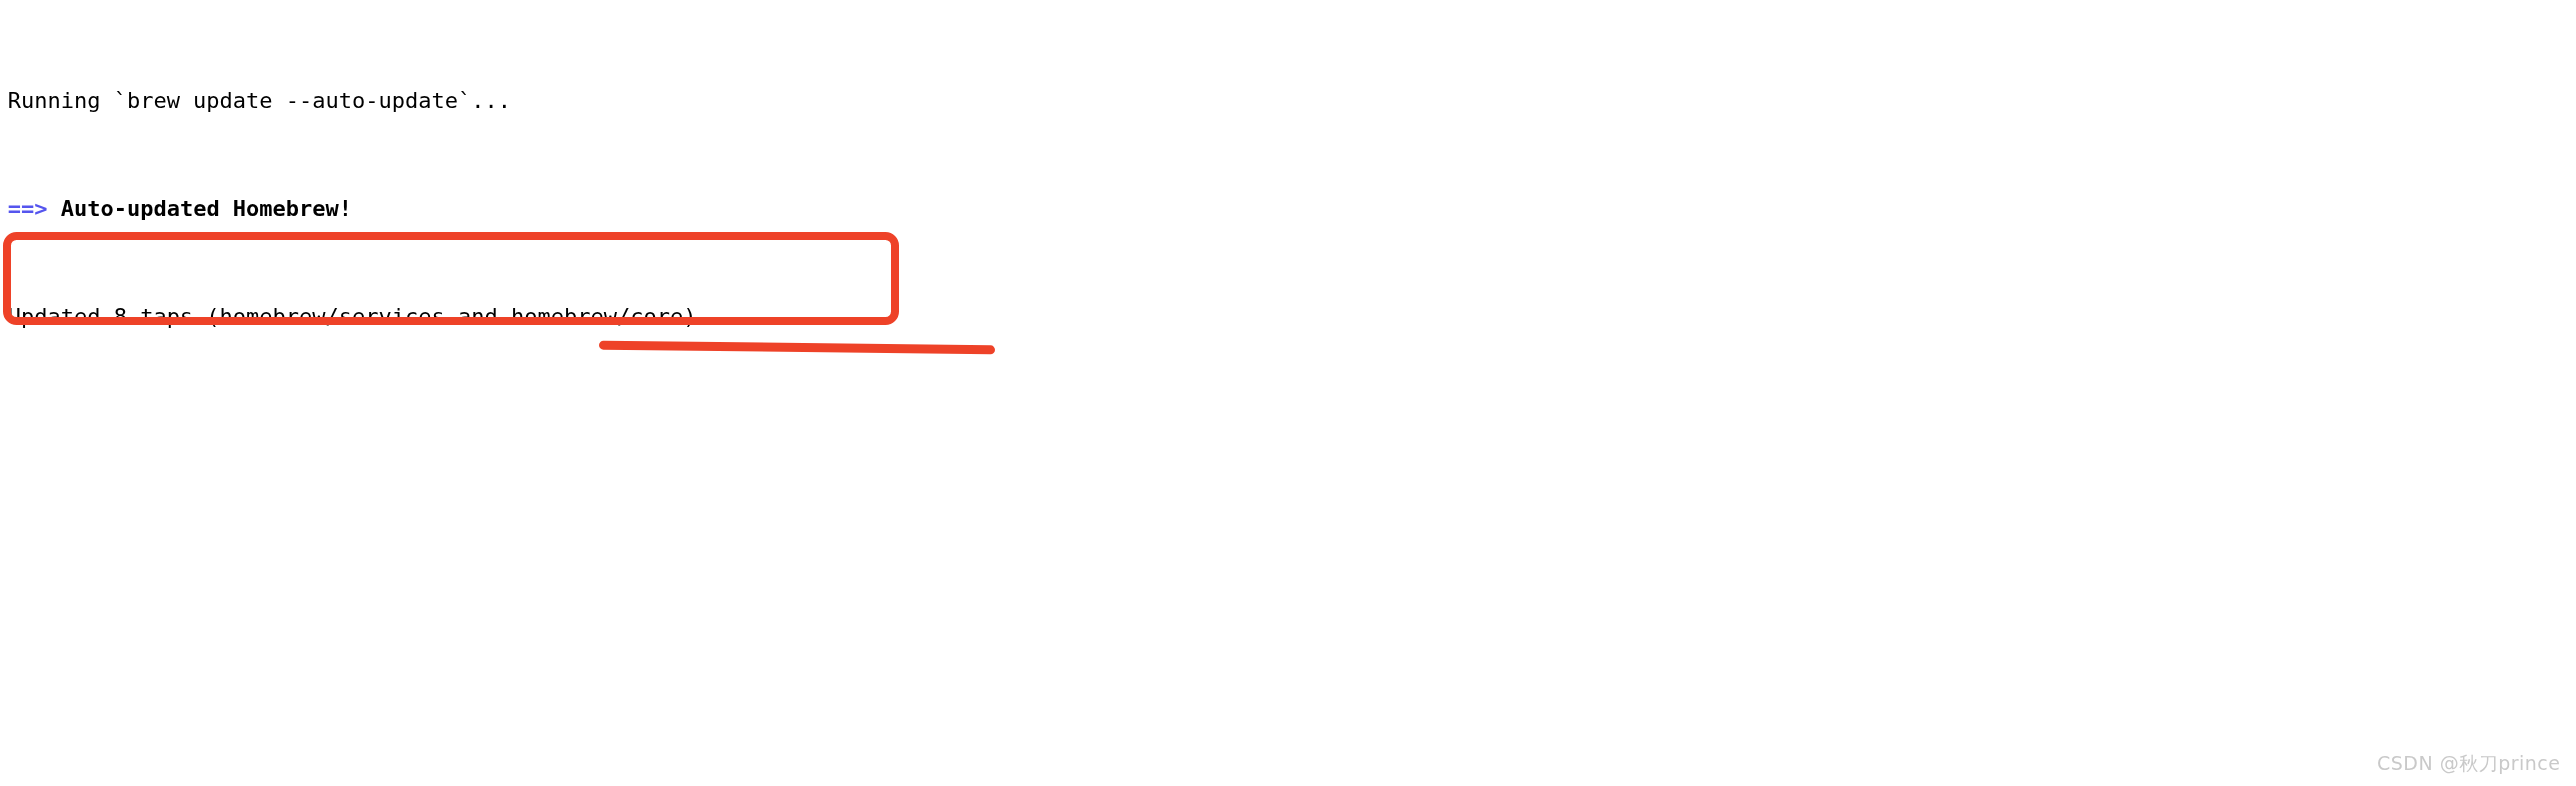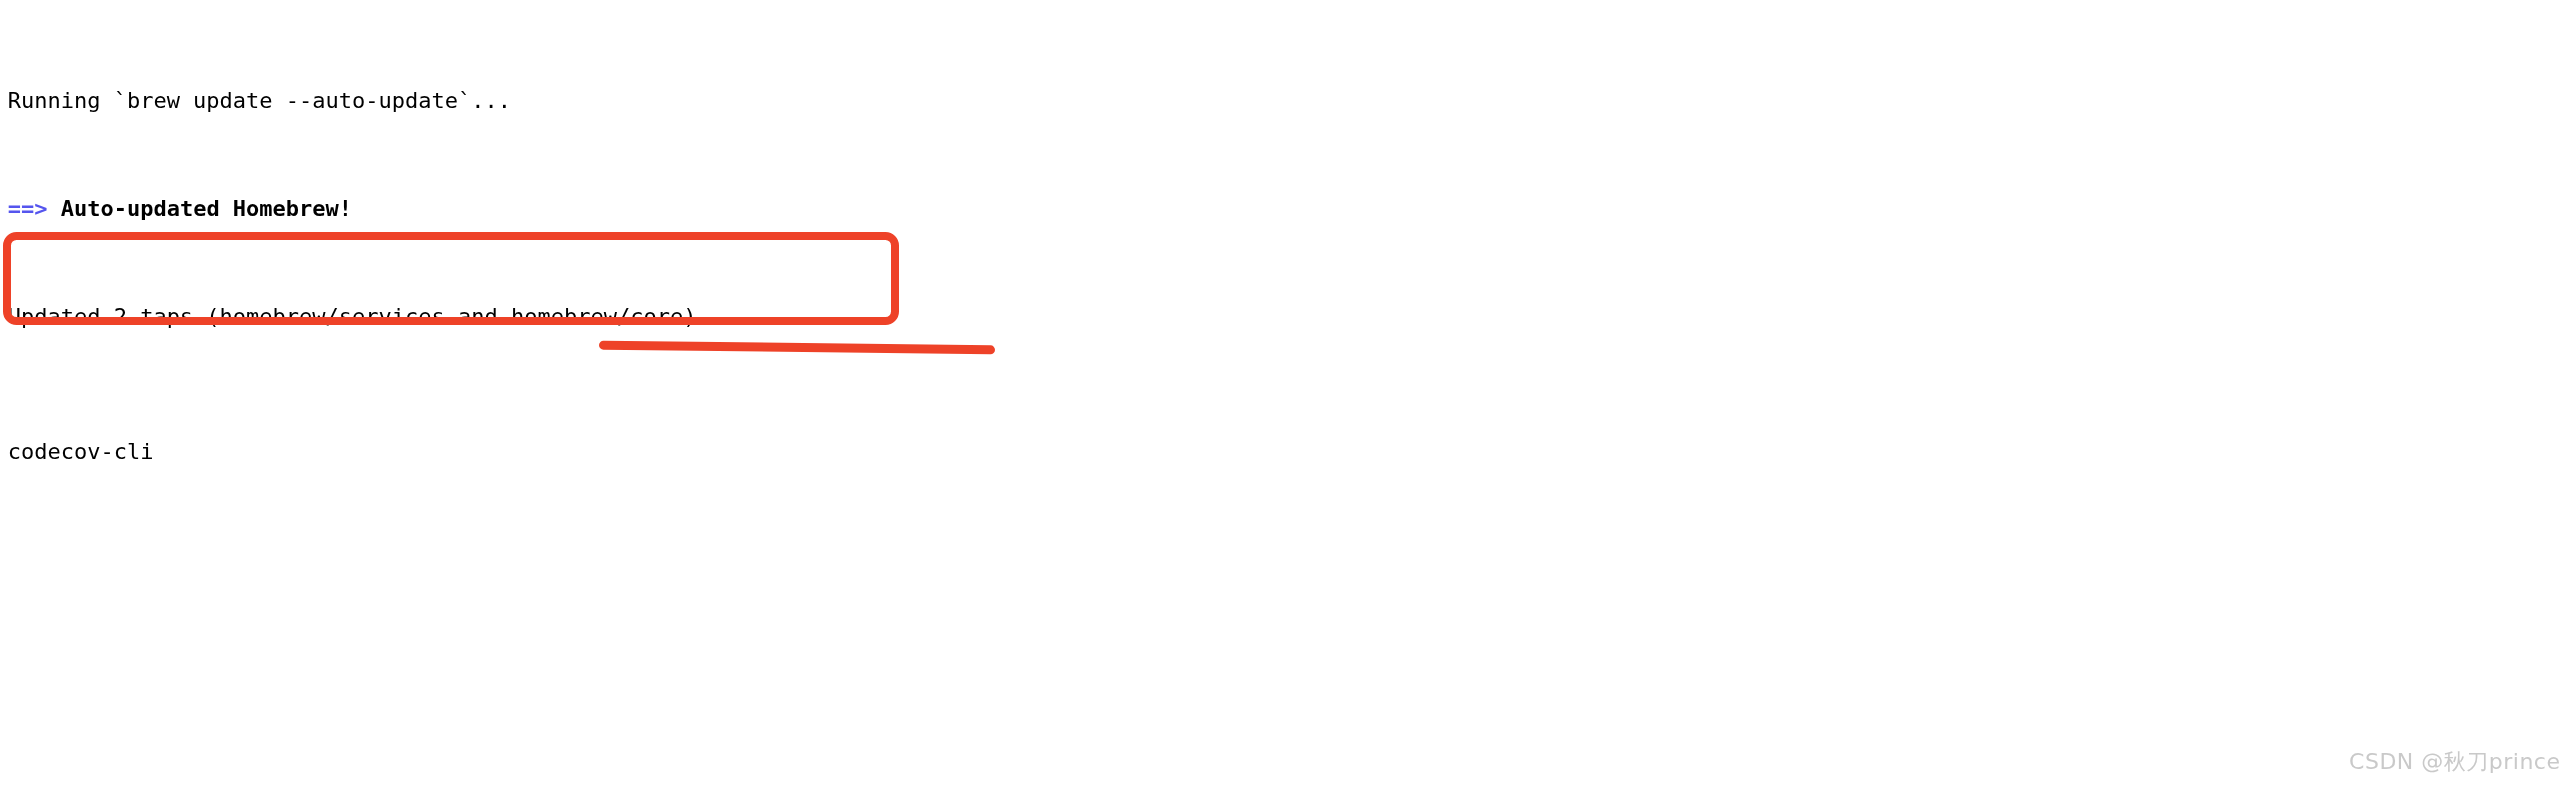--- a/index.html
+++ b/index.html
@@ -61,38 +61,37 @@
     border-radius: 5.8px;
   }
 
   
   #watermark {
     position: absolute;
     right: 15.5px;
     bottom: 9.7px;
     color: #c9c9c9;
     font-family: "DejaVu Sans", "Liberation Sans", sans-serif;
-    font-size: 22px;
+    font-size: 19px;
     letter-spacing: 0.5px;
     user-select: none;
   }
 </style>
 </head>
 <body>
 
 <div id="terminal">
 
   <div class="line"><span class="plain">Running `brew update --auto-update`...</span></div>
 
   <div class="line"><span class="arrow-purple">==&gt;</span><span class="plain"> </span><span class="bold">Auto-updated Homebrew!</span></div>
 
-  <div class="line"><span class="plain">Updated 2 taps (homebrew/services and homebrew/core).</span></div>
+  <div class="line"><span class="plain">Updated 8 taps (homebrew/services and homebrew/core).</span></div>
 
 
-  <div class="line"><span class="plain">codecov-cli</span></div>
 
   <div class="line"><span></span></div>
 
 
   
 
   
 
   
 

